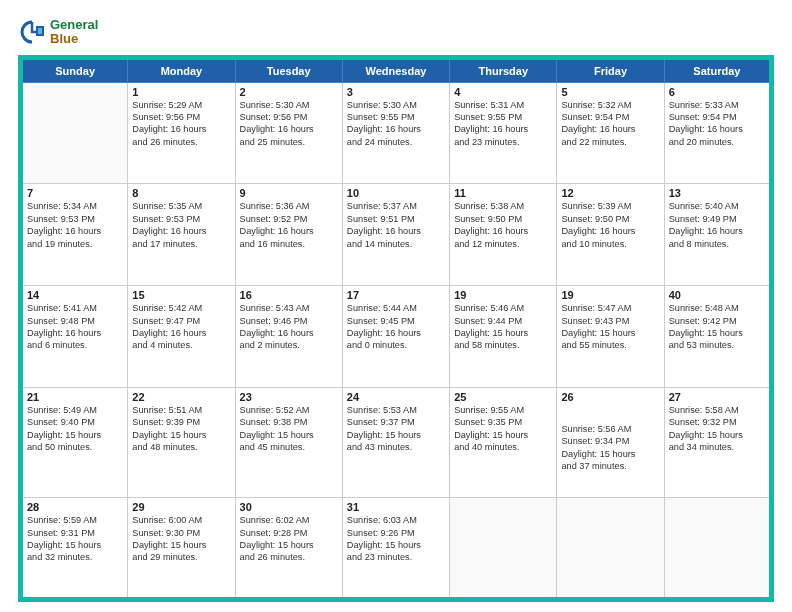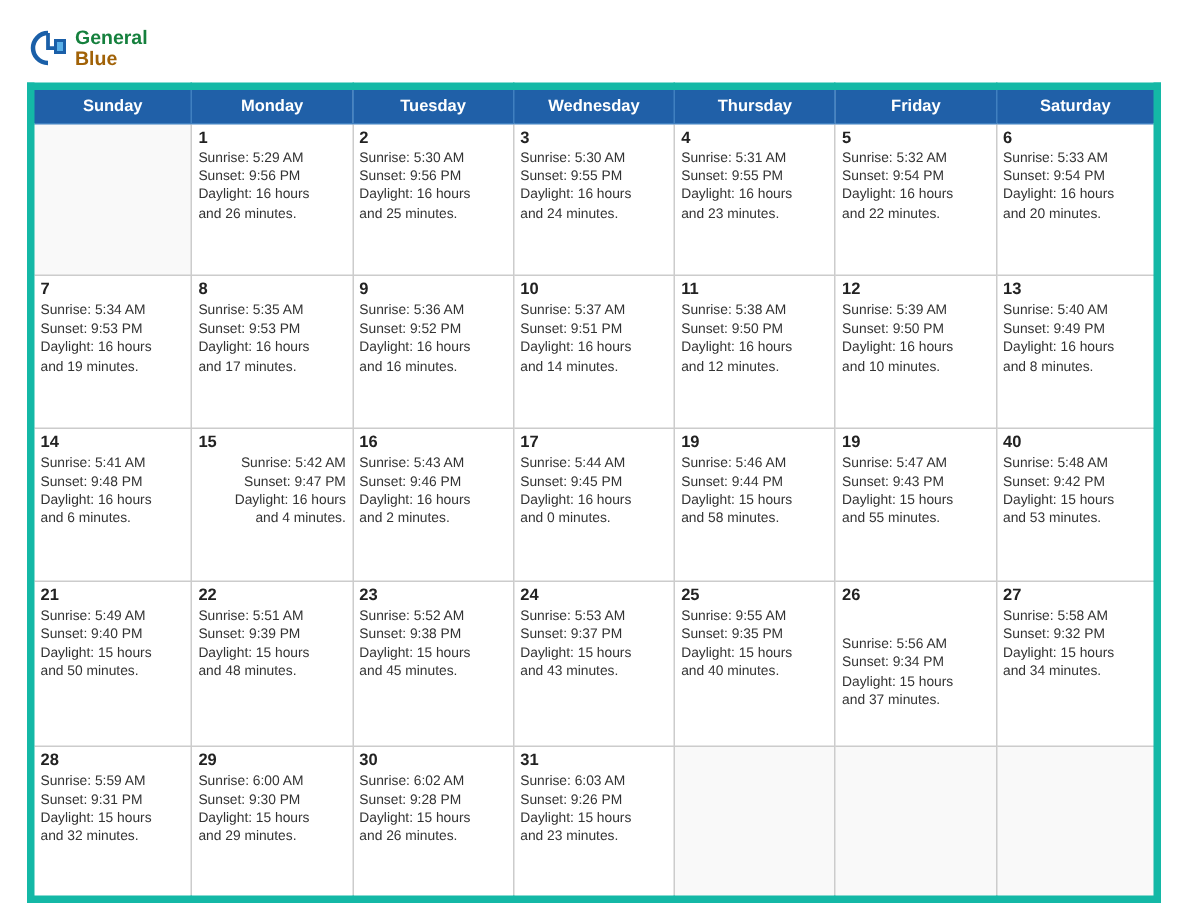--- a/index.html
+++ b/index.html
@@ -232,21 +232,21 @@
         <tr>
           <td class="cell-content">
             <span class="day-num">14</span>
             <div class="cell-info" style="white-space: pre-line;">Sunrise: 5:41 AM
 Sunset: 9:48 PM
 Daylight: 16 hours
 and 6 minutes.</div>
           </td>
           <td class="cell-content">
             <span class="day-num">15</span>
-            <div class="cell-info" style="white-space: pre-line; text-align: right;">Sunrise: 5:42 AM
+            <div class="cell-info" style="white-space: pre-line;">Sunrise: 5:42 AM
 Sunset: 9:47 PM
 Daylight: 16 hours
 and 4 minutes.</div>
           </td>
           <td class="cell-content">
             <span class="day-num">16</span>
             <div class="cell-info" style="white-space: pre-line;">Sunrise: 5:43 AM
 Sunset: 9:46 PM
 Daylight: 16 hours
 and 2 minutes.</div>

